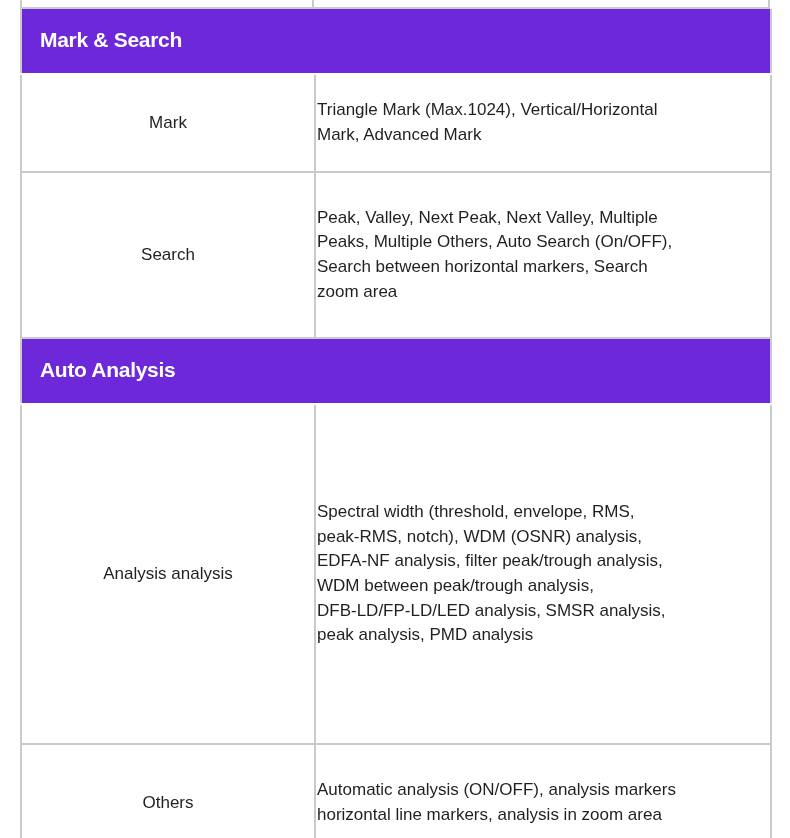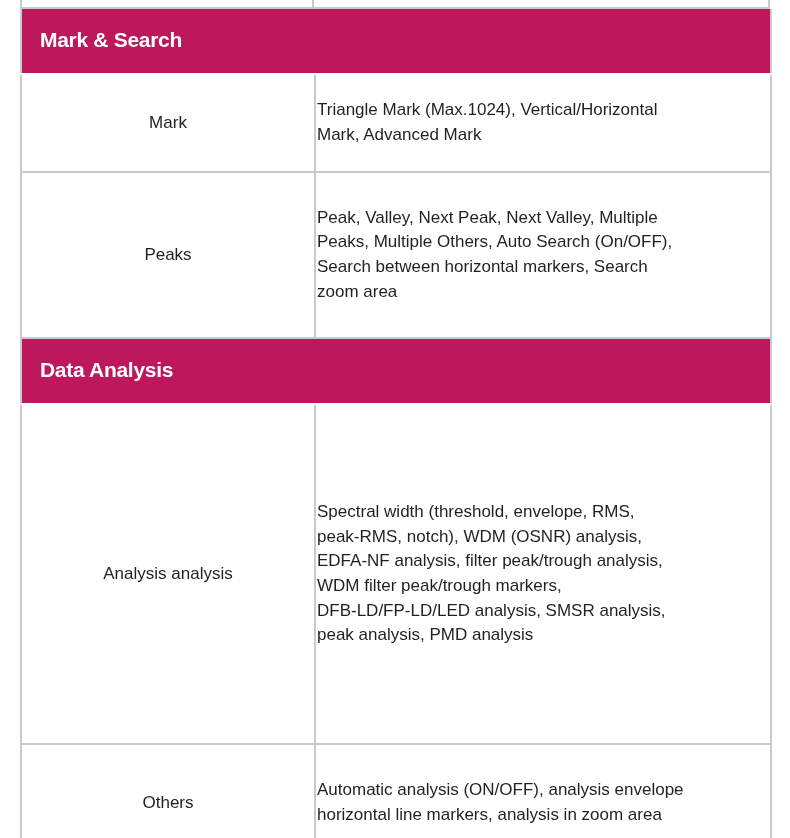--- a/index.html
+++ b/index.html
@@ -43,21 +43,21 @@
   .top-strip .ts-left {
     width: 292px;
     border-right: 2px solid #c9cacb;
     box-sizing: border-box;
   }
   .top-strip .ts-right {
     flex: 1;
   }
 
   tr.section-head td {
-    background: #be185d;
+    background: #6d28d9;
     color: #ffffff;
     font-size: 21px;
     font-weight: bold;
     letter-spacing: -0.3px;
     padding: 7px 0 9px 18px;
     border-left: 2px solid #c9cacb;
     border-right: 2px solid #c9cacb;
     border-top: 2px solid #ffffff;
     border-bottom: 2px solid #ffffff;
     height: 48px;
@@ -122,48 +122,48 @@
 
       <tr class="r-mark">
         <td class="label">Mark</td>
         <td class="value">
           <span class="ln">Triangle Mark (Max.1024), Vertical/Horizontal</span>
           <span class="ln">Mark, Advanced Mark</span>
         </td>
       </tr>
 
       <tr class="r-search">
-        <td class="label">Peaks</td>
+        <td class="label">Search</td>
         <td class="value">
           <span class="ln">Peak, Valley, Next Peak, Next Valley, Multiple</span>
           <span class="ln">Peaks, Multiple Others, Auto Search (On/OFF),</span>
           <span class="ln">Search between horizontal markers, Search</span>
           <span class="ln">zoom area</span>
         </td>
       </tr>
 
       <tr class="section-head">
-        <td colspan="2">Data Analysis</td>
+        <td colspan="2">Auto Analysis</td>
       </tr>
 
       <tr class="r-analysis">
         <td class="label">Analysis analysis</td>
         <td class="value top-align">
           <span class="ln">Spectral width (threshold, envelope, RMS,</span>
           <span class="ln">peak-RMS, notch), WDM (OSNR) analysis,</span>
           <span class="ln">EDFA-NF analysis, filter peak/trough analysis,</span>
-          <span class="ln">WDM filter peak/trough markers,</span>
+          <span class="ln">WDM between peak/trough analysis,</span>
           <span class="ln">DFB-LD/FP-LD/LED analysis, SMSR analysis,</span>
           <span class="ln">peak analysis, PMD analysis</span>
         </td>
       </tr>
 
       <tr class="r-others">
         <td class="label">Others</td>
         <td class="value">
-          <span class="ln">Automatic analysis (ON/OFF), analysis envelope</span>
+          <span class="ln">Automatic analysis (ON/OFF), analysis markers</span>
           <span class="ln">horizontal line markers, analysis in zoom area</span>
         </td>
       </tr>
     </tbody>
   </table>
 
 </div>
 
 </body></html>

